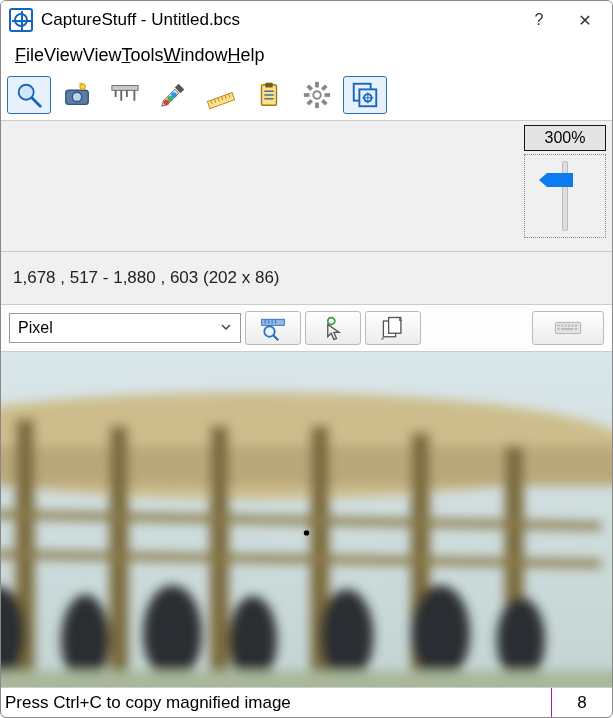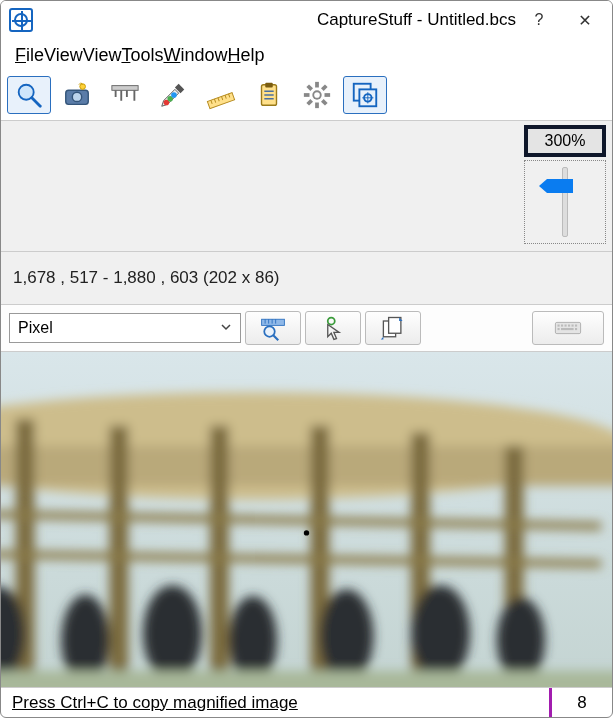--- a/index.html
+++ b/index.html
@@ -16,21 +16,20 @@
     flex-direction: column;
   }
   
   .titlebar {
     display: flex;
     align-items: center;
     height: 38px;
     padding: 0 4px 0 8px;
     background: #fff;
     font-size: 17px;
-    text-align: right;
   }
   .titlebar .app-icon {
     width: 24px; height: 24px;
     border: 2px solid #1565c0;
     border-radius: 3px;
     display:flex; align-items:center; justify-content:center;
     margin-right: 8px;
   }
   .titlebar .app-icon-inner {
     width:14px; height:14px; border:2px solid #1565c0; border-radius:50%;
@@ -78,21 +77,21 @@
     padding-bottom:0;
   }
   .zoom-block {
     position:absolute;
     right:6px; top:4px;
     width: 82px;
     text-align:center;
   }
   .zoom-label {
     background:#e4e4e4;
-    border:4px solid #0f172a;
+    border:1px solid #0f172a;
     font-size:16px;
     padding:3px 0;
   }
   .zoom-slider {
     border:1px dotted #888;
     height: 84px;
     margin-top:3px;
     display:flex;
     justify-content:center;
     position:relative;
@@ -155,21 +154,21 @@
   .magview svg { width:100%; height:100%; display:block;}
   
   .statusbar {
     display:flex;
     border-top:1px solid #ccc;
     font-size:17px;
     height:30px;
     align-items:center;
   }
   .statusbar .status-text{
-    flex:1; padding:0 11px; border-right:3px solid #a21caf; height:100%; display:flex; align-items:center;text-decoration:underline;
+    flex:1; padding:0 4px; border-right:1px solid #a21caf; height:100%; display:flex; align-items:center;
   }
   .statusbar .status-num{
     width:60px; text-align:center;
   }
 </style>
 </head>
 <body>
 
 <div class="titlebar">
   <div class="app-icon">

